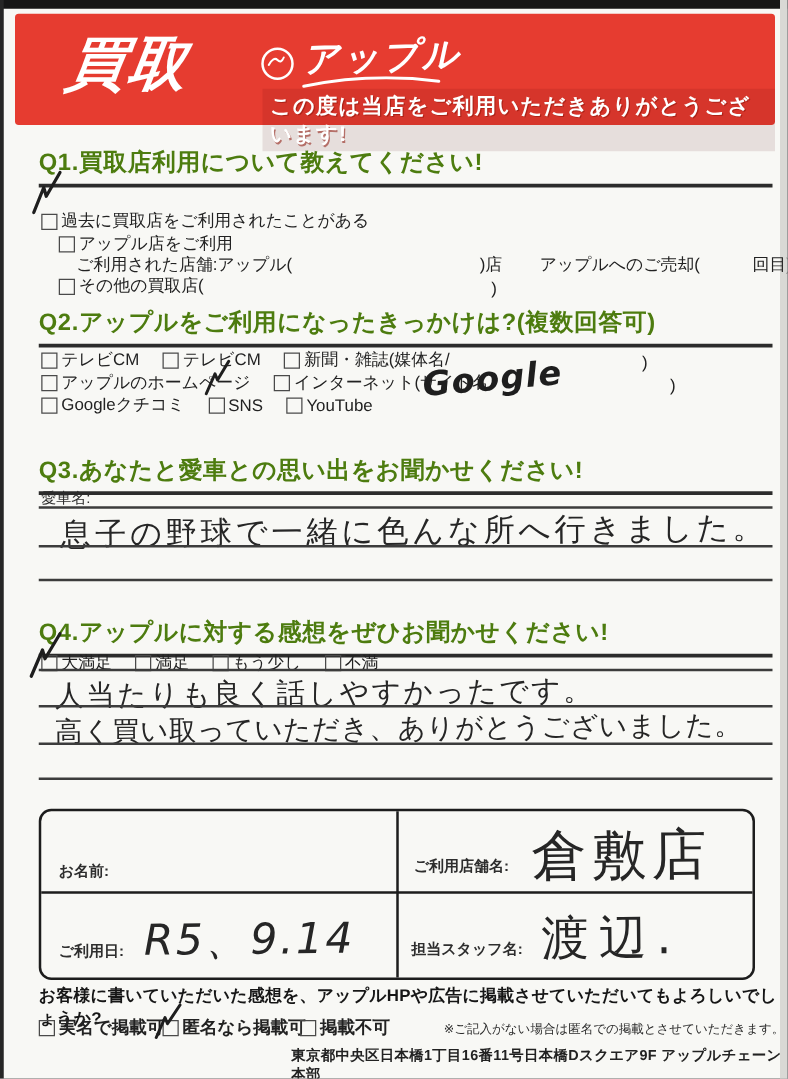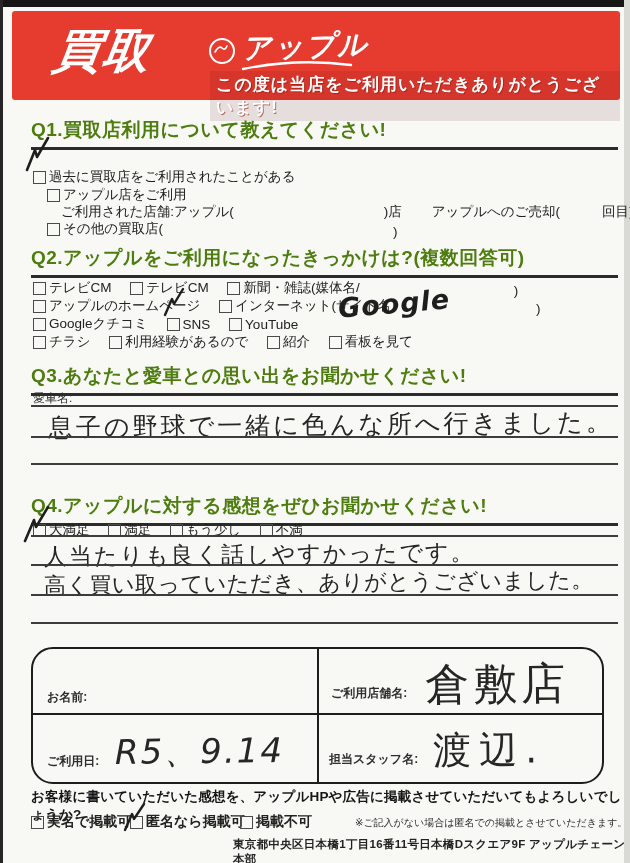--- a/index.html
+++ b/index.html
@@ -37,21 +37,21 @@
   .rule{position:absolute;left:31px;width:587px;height:0;border-top:2px solid #3c3c3c;}
 
   
   .hand{position:absolute;font-family:"DejaVu Sans",sans-serif;color:#262626;white-space:nowrap;transform:rotate(-0.6deg);}
   .hand-google{position:absolute;font-size:27px;font-style:italic;font-weight:bold;color:#1e1e1e;transform:rotate(-5deg);letter-spacing:1px;}
   .check{position:absolute;}
 
   .small-label{position:absolute;font-size:12px;color:#2c2c2c;}
 
   
-  .info-table{position:absolute;left:31px;top:647px;width:569px;height:133px;border:2px solid #1d1d1d;border-radius:22px;}
+  .info-table{position:absolute;left:31px;top:647px;width:569px;height:133px;border:2px solid #1d1d1d;border-radius:10px;}
   .t-div-h{position:absolute;left:0;top:64px;width:100%;height:2px;background:#1d1d1d;}
   .t-div-v{position:absolute;left:284px;top:0;width:2px;height:100%;background:#1d1d1d;}
   .cell-label{position:absolute;font-size:12px;font-weight:bold;color:#2e2e2e;}
 
   
   .consent-q{position:absolute;left:31px;top:788px;font-size:13.5px;font-weight:bold;color:#161616;letter-spacing:.2px;}
   .consent-note{position:absolute;left:355px;top:816px;font-size:10px;font-weight:normal;color:#2a2a2a;}
   .address{position:absolute;left:233px;top:837px;font-size:11.5px;font-weight:bold;color:#222;letter-spacing:.3px;}
 </style>
 </head>
@@ -139,38 +139,20 @@
     <span class="opt">
       <span class="cb"></span>
       <span>SNS</span>
     </span>
     <span class="opt">
       <span class="cb"></span>
       <span>YouTube</span>
     </span>
     <span class="gap" style="width:150px"></span>
   </div>
-  <div class="row" style="left:33px;top:333px">
-    <span class="opt">
-      <span class="cb"></span>
-      <span>チラシ</span>
-    </span>
-    <span class="opt">
-      <span class="cb"></span>
-      <span>利用経験があるので</span>
-    </span>
-    <span class="opt">
-      <span class="cb"></span>
-      <span>紹介</span>
-    </span>
-    <span class="opt">
-      <span class="cb"></span>
-      <span>看板を見て</span>
-    </span>
-  </div>
 
   <div class="qtitle" style="top:363px">Q3.あなたと愛車との思い出をお聞かせください!</div>
   <div class="small-label" style="left:33px;top:390px">愛車名:</div>
   <div class="rule" style="top:405px"></div>
   <div class="hand" style="left:48px;top:408px;font-size:25px;letter-spacing:3px">息子の野球で一緒に色んな所へ行きました。</div>
   <div class="rule" style="top:436px"></div>
   <div class="rule" style="top:463px"></div>
 
   <div class="qtitle" style="top:493px">Q4.アップルに対する感想をぜひお聞かせください!</div>
   <div class="row" style="left:33px;top:521px">

